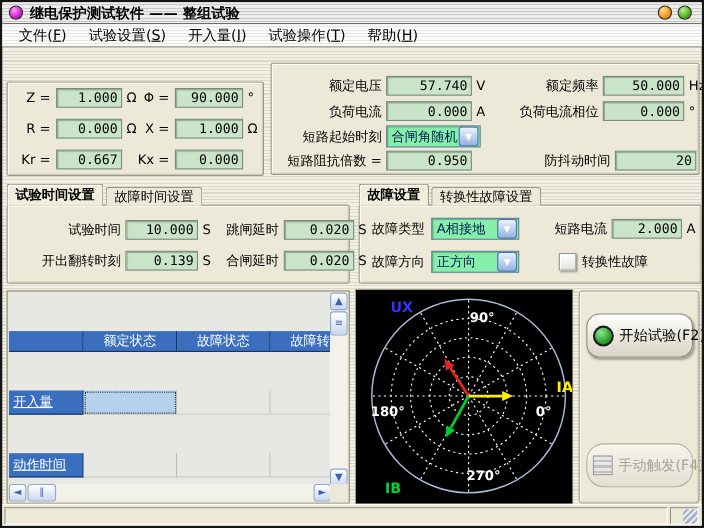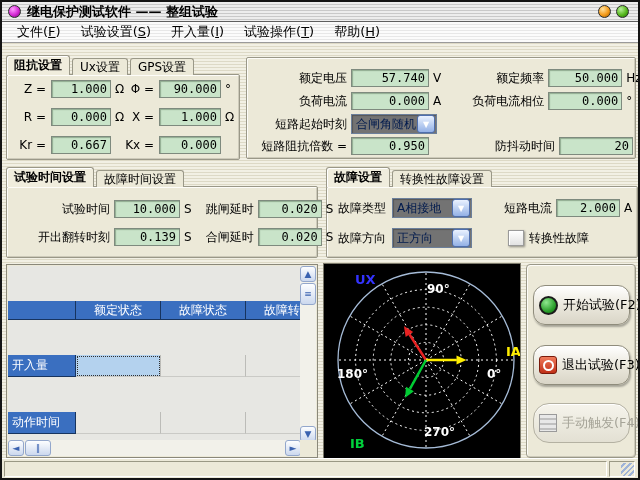--- a/index.html
+++ b/index.html
@@ -33,21 +33,21 @@
   .tab.active{height:19px;line-height:19px;font-weight:bold;background:#f0eddd;box-shadow:inset 1px 1px 0 #fff;}
   .tabbody{position:absolute;left:0;right:0;top:18px;bottom:0;z-index:1;}
   
   .frow{position:absolute;display:flex;align-items:center;z-index:3;}
   .lbl{text-align:right;white-space:nowrap;flex:0 0 auto;}
   .field{background:#c9e4c9;border:1px solid #7e8a7e;box-shadow:inset 1px 1px 1px rgba(40,70,40,.35);
     height:16px;line-height:16px;text-align:right;padding:0 3px;box-sizing:content-box;
     font-family:"DejaVu Sans Mono",monospace;font-size:12px;flex:0 0 auto;}
   .unit{margin-left:4px;white-space:nowrap;}
   
-  .dd{display:flex;align-items:center;background:#737373;border:1px solid #6b7f9b;
+  .dd{display:flex;align-items:center;background:#86efac;border:1px solid #6b7f9b;
     box-shadow:inset 1px 1px 1px rgba(0,0,0,.25);height:18px;box-sizing:content-box;flex:0 0 auto;}
   .dd .txt{flex:1;padding:0 4px;color:#001a4d;white-space:nowrap;overflow:hidden;}
   .dd .btn{width:16px;height:16px;margin:0 1px;border-radius:3px;flex:0 0 auto;
     background:linear-gradient(#eaf2ff,#93b1e6);border:1px solid #4f6fae;color:#fff;font-size:8px;
     display:flex;align-items:center;justify-content:center;}
   
   .checkbox{width:14px;height:14px;background:linear-gradient(#ffffff,#e2e2e2);border:1px solid #9a9a9a;
     box-shadow:1px 1px 2px rgba(0,0,0,.4),inset 1px 1px 0 #fff;flex:0 0 auto;}
   
   .dtable{position:absolute;left:4px;top:262px;width:312px;height:194px;background:#ece9d8;
@@ -55,21 +55,21 @@
   .tclip{position:absolute;left:1px;top:1px;width:293px;height:176px;overflow:hidden;background:#e7e7e3;}
   .tgrid{position:absolute;left:0;top:0;width:324px;}
   .trow{display:flex;height:22px;margin-top:35px;}
   .trow.head{height:19px;}
   .tc{box-sizing:border-box;flex:0 0 auto;}
   .tc.blue{background:#3a6fc0;color:#fff;border-right:1px solid #17345f;border-bottom:1px solid #17345f;
     display:flex;align-items:center;padding-left:4px;font-size:12px;}
   .trow.head .tc.blue{justify-content:center;padding-left:0;}
   .tc.cell{background:#e7e7e3;border-right:1px solid #bcbcb8;border-bottom:1px solid #cacac6;}
   .tc.sel{background:#b4d2ee;outline:1px dotted #303030;outline-offset:-2px;}
-  .c0{width:68px;} .c1{width:85px;} .c2{width:85px;} .c3{width:85px;}
+  .c0{width:68px;text-decoration:underline;} .c1{width:85px;} .c2{width:85px;} .c3{width:85px;}
   
   .sbtn,.sthumb{background:linear-gradient(#fdfeff,#ccd8ee);border:1px solid #93a7cc;border-radius:3px;
     color:#3a62b0;font-size:9px;display:flex;align-items:center;justify-content:center;box-sizing:border-box;}
   .vscroll{position:absolute;right:1px;top:1px;width:16px;height:176px;background:#f2f1ea;}
   .vscroll .up{position:absolute;top:0;left:0;width:16px;height:16px;}
   .vscroll .vthumb{position:absolute;top:17px;left:0;width:16px;height:22px;}
   .vscroll .down{position:absolute;bottom:0;left:0;width:16px;height:16px;}
   .hscroll{position:absolute;left:1px;bottom:1px;height:16px;width:293px;background:#f2f1ea;}
   .hscroll .left{position:absolute;left:0;top:0;width:16px;height:16px;}
   .hscroll .hthumb{position:absolute;left:17px;top:0;width:26px;height:16px;}
@@ -118,25 +118,20 @@
 
   <div class="menubar">
     <span class="menu-item"><span>文件(</span><span class="mn">F</span><span>)</span></span>
     <span class="menu-item"><span>试验设置(</span><span class="mn">S</span><span>)</span></span>
     <span class="menu-item"><span>开入量(</span><span class="mn">I</span><span>)</span></span>
     <span class="menu-item"><span>试验操作(</span><span class="mn">T</span><span>)</span></span>
     <span class="menu-item"><span>帮助(</span><span class="mn">H</span><span>)</span></span>
   </div>
 
   <div class="tabwrap" style="left:4px;top:54px;width:234px;height:104px;">
-    <div class="tabrow">
-      <span class="tab active">阻抗设置</span>
-      <span class="tab">Ux设置</span>
-      <span class="tab">GPS设置</span>
-    </div>
     <div class="tabbody"></div>
     <div class="frow" style="left:8px;top:24px;">
       <span class="lbl" style="width:32px;">Z =</span>
       <div class="field" style="width:52px;margin-left:5px;">1.000</div>
       <span class="unit">Ω</span>
     </div>
     <div class="frow" style="left:118px;top:24px;">
       <span class="lbl" style="width:30px;">Φ =</span>
       <div class="field" style="width:54px;margin-left:5px;">90.000</div>
       <span class="unit">°</span>
@@ -350,24 +345,20 @@
         <text x="182" y="92" fill="#ffee00" font-size="13" font-weight="bold">IA</text>
         <text x="26" y="184" fill="#00d23c" font-size="13" font-weight="bold">IB</text>
       </svg>
   </div>
 
   <div class="panel btnpanel">
     <div class="xbtn" style="top:20px;">
       <span class="ic start"></span>
       <span>开始试验(F2)</span>
     </div>
-    <div class="xbtn" style="top:80px;">
-      <span class="ic exit"></span>
-      <span>退出试验(F3)</span>
-    </div>
     <div class="xbtn disabled" style="top:138px;">
       <span class="ic manual"></span>
       <span>手动触发(F4)</span>
     </div>
   </div>
 
   <div class="statusbar">
     <div class="spane sp1"></div>
     <div class="spane sp2">
       <div class="grip"></div>

